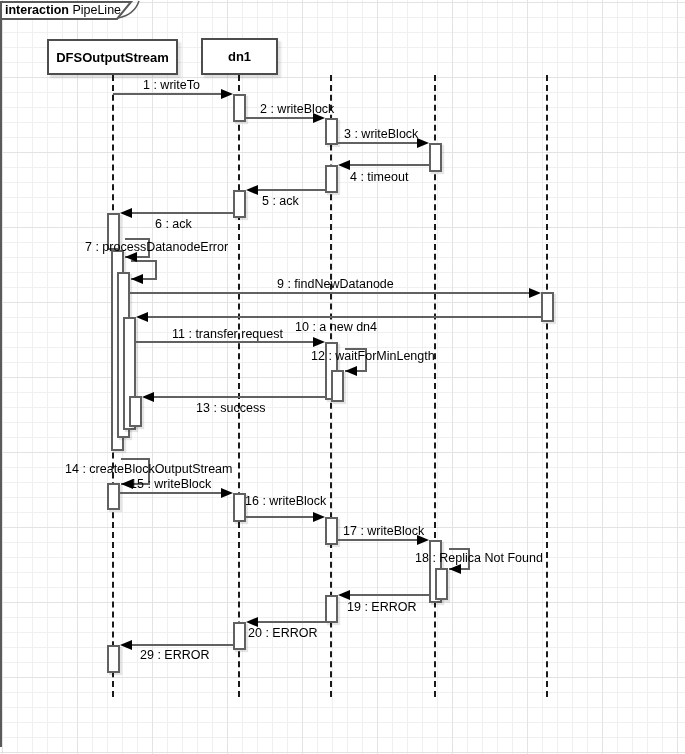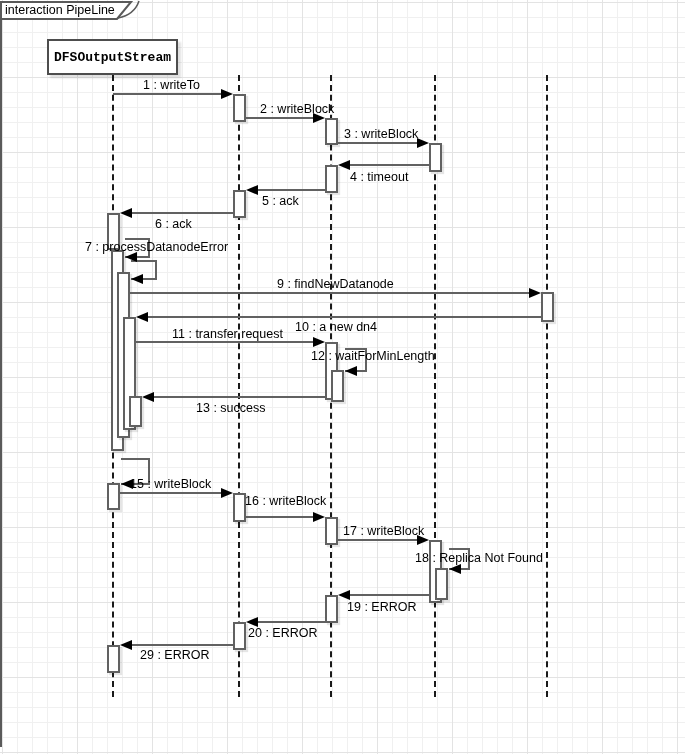--- a/index.html
+++ b/index.html
@@ -14,21 +14,20 @@
       linear-gradient(90deg,#f0f0f0 1px, transparent 1px);
     background-size:75px 75px,75px 75px,15px 15px,15px 15px;
     background-position:2px 2px;
   }
   .lifeline-head{
     position:absolute; background:#fff; border:2px solid #4d4d4d;
     box-sizing:border-box; display:flex; align-items:center; justify-content:center;
     font-weight:bold; font-size:13px; color:#000;
     box-shadow:3px 3px 2px rgba(0,0,0,0.12);
     z-index:3;
-    font-family:Liberation Mono, monospace;
   }
   .lifeline-dash{
     position:absolute; width:0; border-left:2px dashed #1a1a1a; z-index:1;
   }
   .activation{
     position:absolute; background:#fff; border:2px solid #616161;
     box-sizing:border-box; box-shadow:2px 2px 1px rgba(0,0,0,0.10); z-index:4;
   }
   .msg-line{ position:absolute; height:2px; background:#616161; z-index:5; }
   .msg-arrow{ position:absolute; width:0; height:0; z-index:6;
@@ -39,39 +38,40 @@
     position:absolute; font-size:12.5px; color:#000; white-space:nowrap; z-index:7;
   }
   .self-loop{
     position:absolute; box-sizing:border-box; z-index:5;
     border-top:2px solid #616161; border-right:2px solid #616161; border-bottom:2px solid #616161;
   }
   #frame-tab-wrap{ position:absolute; left:0; top:0; z-index:8; }
   #frame-tab-label{
     position:absolute; left:5px; top:3px; z-index:9; font-size:12.5px; color:#000; white-space:nowrap;
   }
-  #frame-tab-label b{ font-weight:normal; }
+  #frame-tab-label b{ font-weight:bold; }
   #frame-left-border{
     position:absolute; left:0; top:2px; width:0; height:745px;
     border-left:2px solid #5a5a5a; z-index:2;
   }
 </style>
 </head>
 <body>
 
 <div id="canvas">
   <svg id="frame-tab-wrap" width="150" height="24" viewBox="0 0 150 24">
     <path d="M1 19 L1 2 L131 2 L117 19 Z" fill="#ffffff" stroke="#5a5a5a" stroke-width="2"></path>
     <path d="M118 18 C128 16 136 10 139 1" fill="none" stroke="#5a5a5a" stroke-width="1.5"></path>
   </svg>
   <div id="frame-tab-label"><b>interaction</b>&nbsp;<span>PipeLine</span></div>
   <div id="frame-left-border"></div>
 <div class="lifeline-dash" style="left: 112px; top: 75px; height: 622px;"></div>
     <div class="lifeline-head" style="left: 47px; top: 39px; width: 131px; height: 36px;">DFSOutputStream</div>
     <div class="lifeline-dash" style="left: 238px; top: 75px; height: 622px;"></div>
+    <div class="lifeline-head" style="left: 201px; top: 38px; width: 77px; height: 37px;">dn1</div>
     <div class="lifeline-dash" style="left: 330px; top: 75px; height: 622px;"></div>
     <div class="lifeline-dash" style="left: 434px; top: 75px; height: 622px;"></div>
     <div class="lifeline-dash" style="left: 546px; top: 75px; height: 622px;"></div>
     <div class="activation" style="left: 107px; top: 213px; width: 13px; height: 37px;"></div>
     <div class="activation" style="left: 111px; top: 250px; width: 13px; height: 201px;"></div>
     <div class="activation" style="left: 117px; top: 272px; width: 13px; height: 166px;"></div>
     <div class="activation" style="left: 123px; top: 317px; width: 13px; height: 113px;"></div>
     <div class="activation" style="left: 129px; top: 396px; width: 13px; height: 31px;"></div>
     <div class="activation" style="left: 107px; top: 483px; width: 13px; height: 27px;"></div>
     <div class="activation" style="left: 107px; top: 645px; width: 13px; height: 28px;"></div>
@@ -140,16 +140,17 @@
     <div class="self-loop" style="left: 125px; top: 238px; width: 25px; height: 20px;"></div>
     <div class="msg-arrow left" style="left: 125px; top: 252px;"></div>
     <div class="msg-label" style="left: 85px; top: 240px;">7 : processDatanodeError</div>
     <div class="self-loop" style="left: 131px; top: 260px; width: 26px; height: 20px;"></div>
     <div class="msg-arrow left" style="left: 131px; top: 274px;"></div>
     <div class="self-loop" style="left: 345px; top: 348px; width: 22px; height: 24px;"></div>
     <div class="msg-arrow left" style="left: 345px; top: 366px;"></div>
     <div class="msg-label" style="left: 311px; top: 349px;">12 : waitForMinLength</div>
     <div class="self-loop" style="left: 121px; top: 458px; width: 29px; height: 27px;"></div>
     <div class="msg-arrow left" style="left: 121px; top: 479px;"></div>
+    <div class="msg-label" style="left: 65px; top: 462px;">14 : createBlockOutputStream</div>
     <div class="self-loop" style="left: 449px; top: 548px; width: 21px; height: 22px;"></div>
     <div class="msg-arrow left" style="left: 449px; top: 564px;"></div>
     <div class="msg-label" style="left: 415px; top: 551px;">18 : Replica Not Found</div>
   </div>
 
 </body></html>

